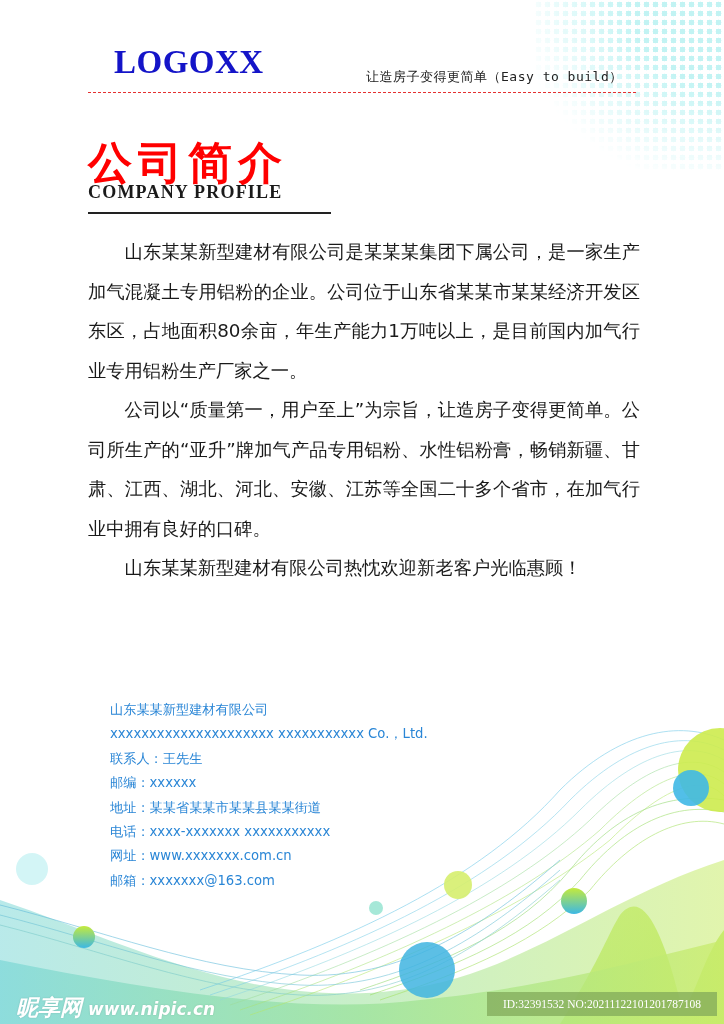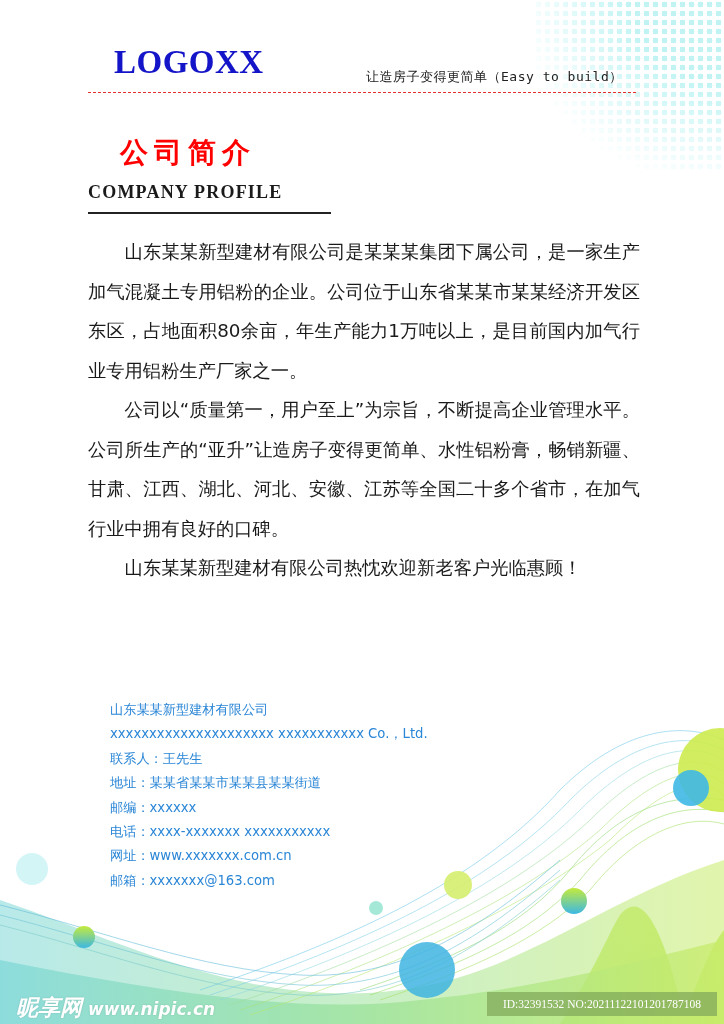--- a/index.html
+++ b/index.html
@@ -10,21 +10,21 @@
     background-size:9px 9px;
     -webkit-mask-image: radial-gradient(ellipse at 100% 0%, #000 35%, transparent 78%);
     mask-image: radial-gradient(ellipse at 100% 0%, #000 35%, transparent 78%);
     opacity:.95; }
   .logo { position:absolute; left:90px; top:44px; font-family:"Liberation Serif", serif;
     font-weight:bold; font-size:33px; color:#1414c8; letter-spacing:0.5px;margin-left:24px; }
   .slogan { position:absolute; left:366px; top:68px; font-family:"DejaVu Sans Mono", monospace;
     font-size:13px; color:#222; letter-spacing:0.5px; white-space:nowrap; }
   .dash-line { position:absolute; left:88px; top:92px; width:548px; border-top:1px dashed #e53030; }
   .title-cn { position:absolute; left:88px; top:134px; font-family:"DejaVu Serif", serif;
-    font-weight:bold; font-size:28px; color:#ff0000; letter-spacing:6px;margin-left:32px; }
+    font-weight:bold; font-size:44px; color:#ff0000; letter-spacing:6px; }
   .title-en { position:absolute; left:88px; top:182px; font-family:"Liberation Serif", serif;
     font-weight:bold; font-size:18px; color:#1a1a1a; letter-spacing:1.2px; }
   .title-rule { position:absolute; left:88px; top:212px; width:243px; height:2px; background:#222; }
   .body-text { position:absolute; left:88px; top:232px; width:552px; font-size:18.3px;
     line-height:39.5px; color:#1a1a1a; }
   .body-text p { margin:0; text-indent:2em; text-align:justify; }
   .contact { position:absolute; left:110px; top:698px; font-size:13.2px; color:#2a86d6; line-height:24.4px; }
   .contact div { white-space:nowrap; }
   .deco { position:absolute; left:0; top:0; pointer-events:none; }
   .watermark-logo { position:absolute; left:16px; top:993px; font-style:italic; font-weight:bold;
@@ -42,21 +42,21 @@
 <div class="logo">LOGOXX</div>
 <div class="slogan">让造房子变得更简单（Easy to build）</div>
 <div class="dash-line"></div>
 
 <div class="title-cn">公司简介</div>
 <div class="title-en">COMPANY PROFILE</div>
 <div class="title-rule"></div>
 
 <div class="body-text">
   <p>山东某某新型建材有限公司是某某某集团下属公司，是一家生产加气混凝土专用铝粉的企业。公司位于山东省某某市某某经济开发区东区，占地面积80余亩，年生产能力1万吨以上，是目前国内加气行业专用铝粉生产厂家之一。</p>
-  <p>公司以“质量第一，用户至上”为宗旨，不断提高企业管理水平。公司所生产的“亚升”让造房子变得更简单、水性铝粉膏，畅销新疆、甘肃、江西、湖北、河北、安徽、江苏等全国二十多个省市，在加气行业中拥有良好的口碑。</p>
+  <p>公司以“质量第一，用户至上”为宗旨，让造房子变得更简单。公司所生产的“亚升”牌加气产品专用铝粉、水性铝粉膏，畅销新疆、甘肃、江西、湖北、河北、安徽、江苏等全国二十多个省市，在加气行业中拥有良好的口碑。</p>
   <p>山东某某新型建材有限公司热忱欢迎新老客户光临惠顾！</p>
 </div>
 
 <svg class="deco" width="724" height="1024" viewBox="0 0 724 1024">
   <defs>
     <linearGradient id="g1" x1="0" y1="0" x2="1" y2="0">
       <stop offset="0" stop-color="#7fd8d8"></stop>
       <stop offset="0.5" stop-color="#9be29a"></stop>
       <stop offset="1" stop-color="#c9ec6a"></stop>
     </linearGradient>
@@ -96,22 +96,22 @@
   <circle cx="574" cy="901" r="13" fill="url(#ballg)"></circle>
   <circle cx="427" cy="970" r="28" fill="#3fb4e0" opacity="0.85"></circle>
   <circle cx="720" cy="770" r="42" fill="#cdeb4e" opacity="0.9"></circle>
   <circle cx="691" cy="788" r="18" fill="#3fb8e6" opacity="0.9"></circle>
 </svg>
 
 <div class="contact">
   <div>山东某某新型建材有限公司</div>
   <div>xxxxxxxxxxxxxxxxxxxxx  xxxxxxxxxxx Co.，Ltd.</div>
   <div>联系人：王先生</div>
+  <div>邮编：xxxxxx</div>
   <div>地址：某某省某某市某某县某某街道</div>
-  <div>邮编：xxxxxx</div>
   <div>电话：xxxx-xxxxxxx  xxxxxxxxxxx</div>
   <div>网址：www.xxxxxxx.com.cn</div>
   <div>邮箱：xxxxxxx@163.com</div>
 </div>
 
 <div class="watermark-logo">
   <span>昵享网</span><span class="url">www.nipic.cn</span>
 </div>
 <div class="watermark-id">ID:32391532 NO:20211122101201787108</div>
 

